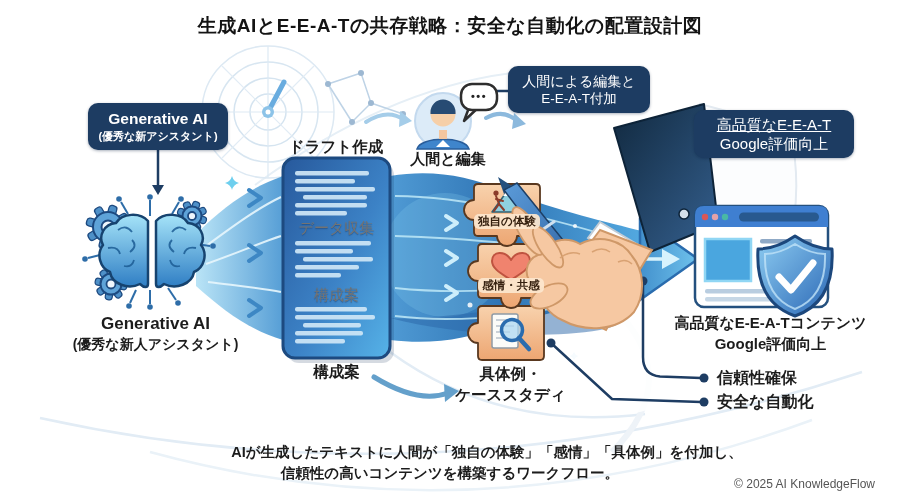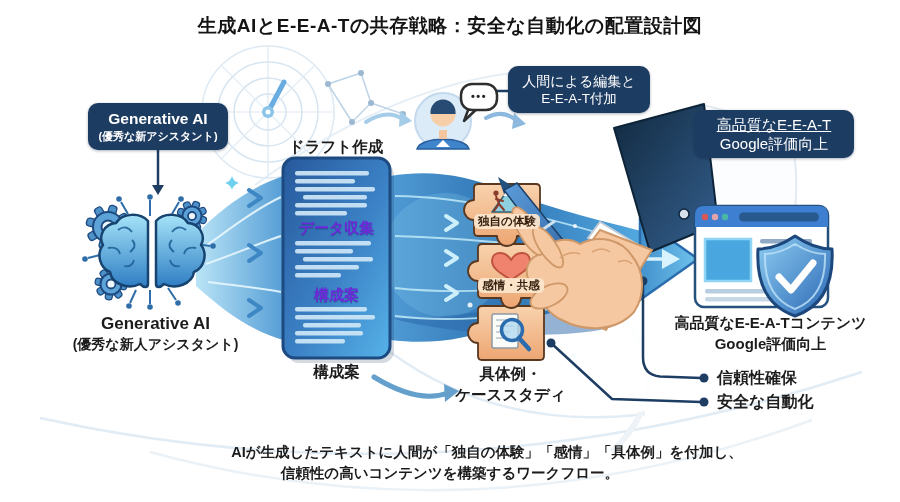--- a/index.html
+++ b/index.html
@@ -4,21 +4,21 @@
 <style>
   html,body{margin:0;padding:0;background:#fff;}
   #canvas{position:relative;width:900px;height:502px;background:#ffffff;overflow:hidden;
           font-family:"Liberation Sans","DejaVu Sans",sans-serif;}
   .abs{position:absolute;}
   .ctr{text-align:center;}
   #title{left:0;top:13px;width:900px;font-size:19px;font-weight:700;color:#141414;letter-spacing:.5px;}
   .navy-badge{background:#1d3c62;color:#fff;border-radius:10px;display:flex;flex-direction:column;
               justify-content:center;align-items:center;box-shadow:0 1px 3px rgba(10,30,60,.35);line-height:1.3;}
   .dark-lbl{font-weight:800;color:#1c1c1c;}
-  .white-lbl{font-weight:700;color:#6d28d9;text-shadow:0 1px 1px rgba(20,60,110,.5);}
+  .white-lbl{font-weight:400;color:#737373;text-shadow:0 1px 1px rgba(20,60,110,.5);}
   .puz-lbl{background:rgba(252,230,206,.93);border-radius:5px;font-weight:800;color:#35200f;
            font-size:11.5px;line-height:15px;}
   svg{position:absolute;left:0;top:0;}
 </style>
 </head>
 <body>
 
 <div id="canvas">
 
 <svg width="900" height="502" viewBox="0 0 900 502">
@@ -360,20 +360,21 @@
 
 <div class="abs ctr white-lbl" style="left:283px;top:219px;width:107px;font-size:15px;">データ収集</div>
 <div class="abs ctr white-lbl" style="left:283px;top:286px;width:107px;font-size:15px;">構成案</div>
 <div class="abs ctr dark-lbl" style="left:283px;top:362px;width:107px;font-size:15.5px;">構成案</div>
 
 <div class="abs ctr" style="left:48px;top:313px;width:215px;line-height:1.32;">
   <div class="dark-lbl" style="font-size:17px;">Generative AI</div>
   <div class="dark-lbl" style="font-size:14px;">(優秀な新人アシスタント)</div>
 </div>
 
+<div class="abs ctr dark-lbl" style="left:398px;top:150px;width:100px;font-size:15px;">人間と編集</div>
 
 <div class="abs ctr" style="left:461px;top:84px;width:36px;height:26px;line-height:24px;font-size:11px;font-weight:900;color:#222;letter-spacing:1.5px;">•••</div>
 
 <div class="abs navy-badge" style="left:508px;top:66px;width:142px;height:47px;">
   <div style="font-size:14px;">人間による編集と</div>
   <div style="font-size:13.5px;">E-E-A-T付加</div>
 </div>
 
 <div class="abs ctr puz-lbl" style="left:474px;top:214px;width:66px;">独自の体験</div>
 <div class="abs ctr puz-lbl" style="left:478px;top:278px;width:66px;">感情・共感</div>
@@ -392,14 +393,15 @@
   <div class="dark-lbl" style="font-size:15px;">高品質なE-E-A-Tコンテンツ</div>
   <div class="dark-lbl" style="font-size:15px;">Google評価向上</div>
 </div>
 
 <div class="abs dark-lbl" style="left:717px;top:368px;width:160px;font-size:16px;">信頼性確保</div>
 <div class="abs dark-lbl" style="left:717px;top:392px;width:160px;font-size:16px;">安全な自動化</div>
 
 <div class="abs ctr dark-lbl" style="left:0;top:443px;width:900px;font-size:14.5px;padding-left:37px;">AIが生成したテキストに人間が「独自の体験」「感情」「具体例」を付加し、</div>
 <div class="abs ctr dark-lbl" style="left:0;top:464px;width:900px;font-size:14.5px;">信頼性の高いコンテンツを構築するワークフロー。</div>
 
+<div class="abs" style="left:655px;top:477px;width:220px;text-align:right;font-size:12px;color:#555;">© 2025 AI KnowledgeFlow</div>
 
 </div>
 
 </body></html>

